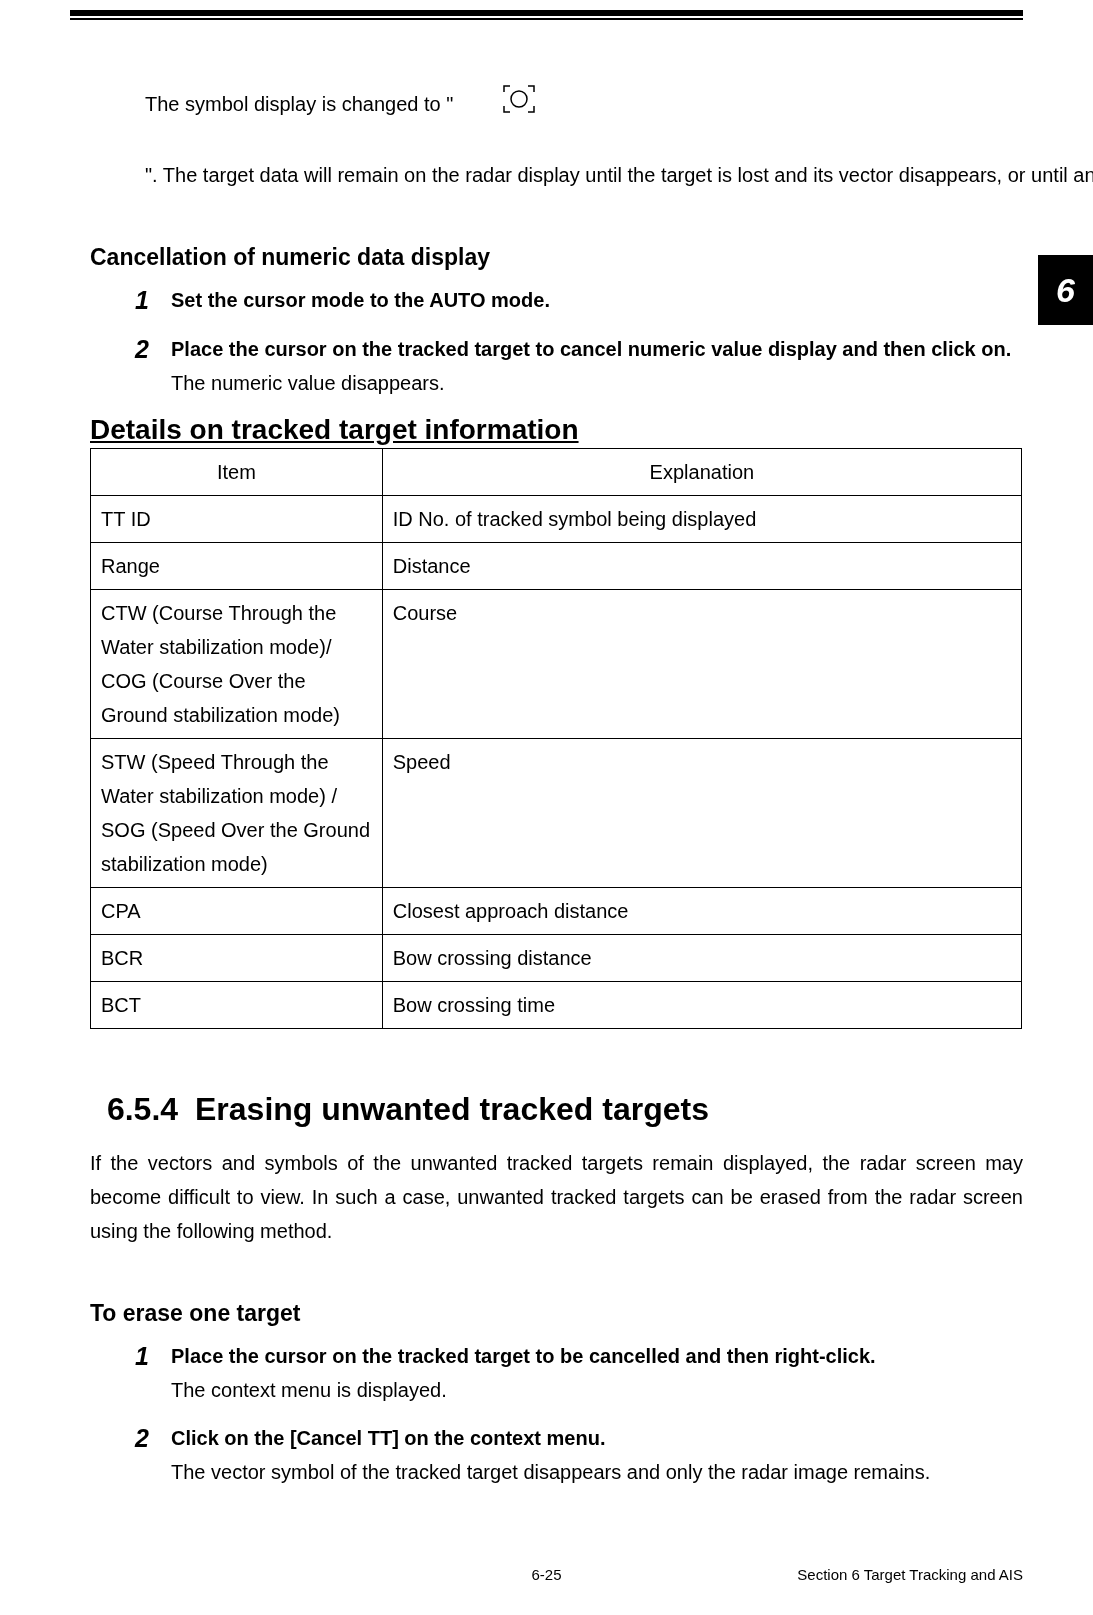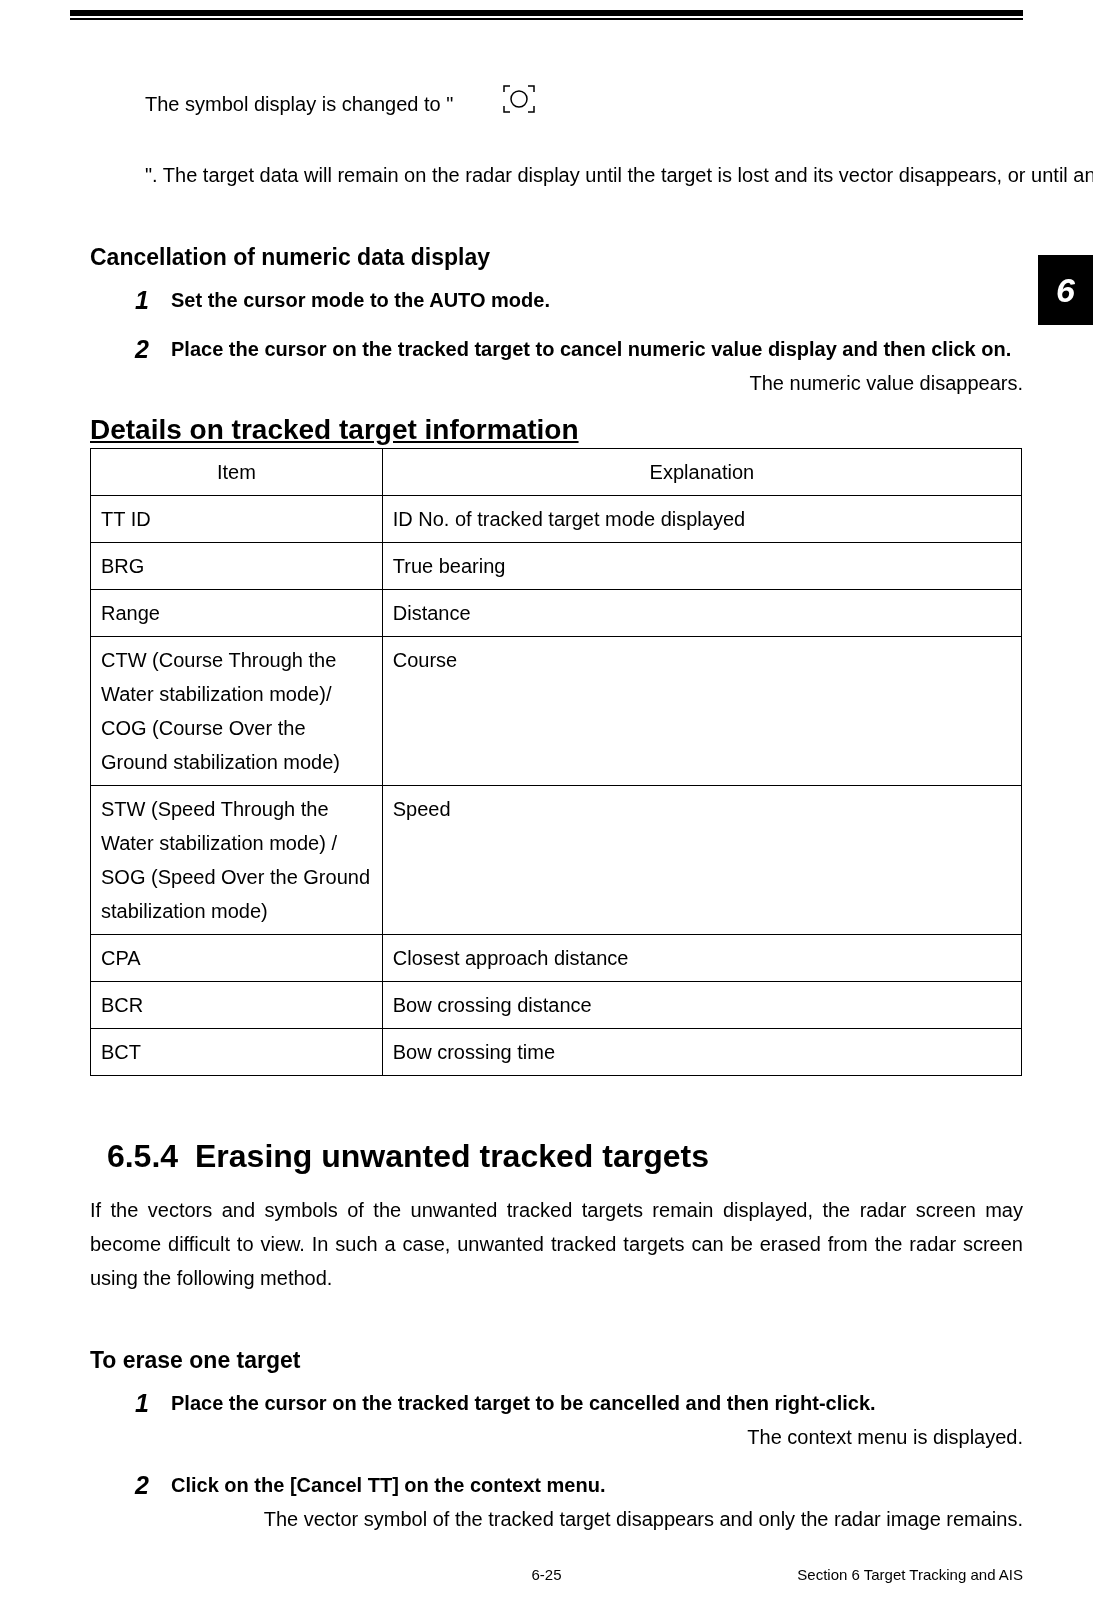--- a/index.html
+++ b/index.html
@@ -52,21 +52,20 @@
     }
     .step-body { flex: 1; }
     .step-bold {
       font-size: 20px;
       font-weight: bold;
       line-height: 1.7;
     }
     .step-desc {
       font-size: 20px;
       line-height: 1.7;
-      text-align: right;
     }
     .table-title {
       font-size: 28px;
       font-weight: bold;
       margin-top: 12px;
       margin-bottom: 2px;
       text-decoration: underline;
     }
     table {
       border-collapse: collapse;
@@ -170,25 +169,21 @@
   <div class="table-title">Details on tracked target information</div>
 
   <table>
     <tbody>
         <tr class="th-row">
       <td class="col-item">Item</td>
       <td class="col-exp">Explanation</td>
     </tr>
     <tr>
           <td>TT ID</td>
-          <td>ID No. of tracked target mode displayed</td>
-        </tr>
-    <tr>
-          <td>BRG</td>
-          <td>True bearing</td>
+          <td>ID No. of tracked symbol being displayed</td>
         </tr>
     <tr>
           <td>Range</td>
           <td>Distance</td>
         </tr>
     <tr>
           <td>CTW (Course Through the Water stabilization mode)/ COG (Course Over the Ground stabilization mode)</td>
           <td>Course</td>
         </tr>
     <tr>

